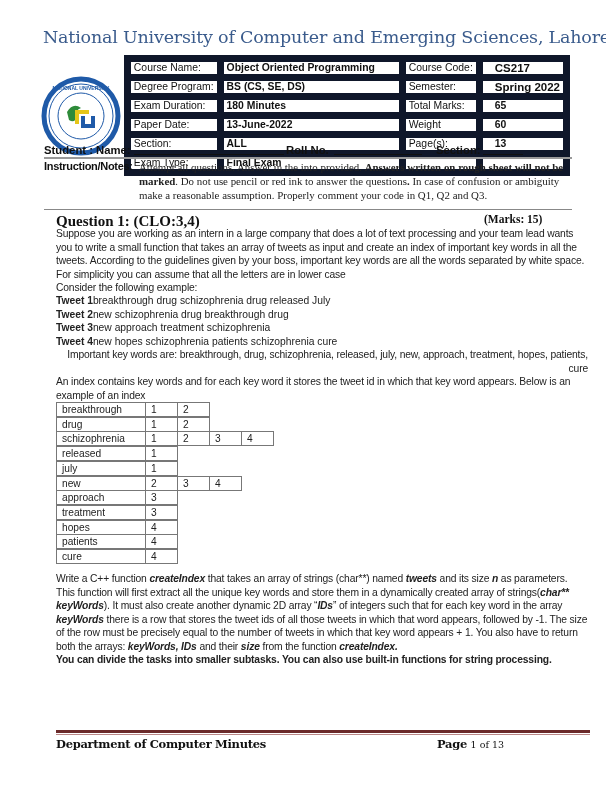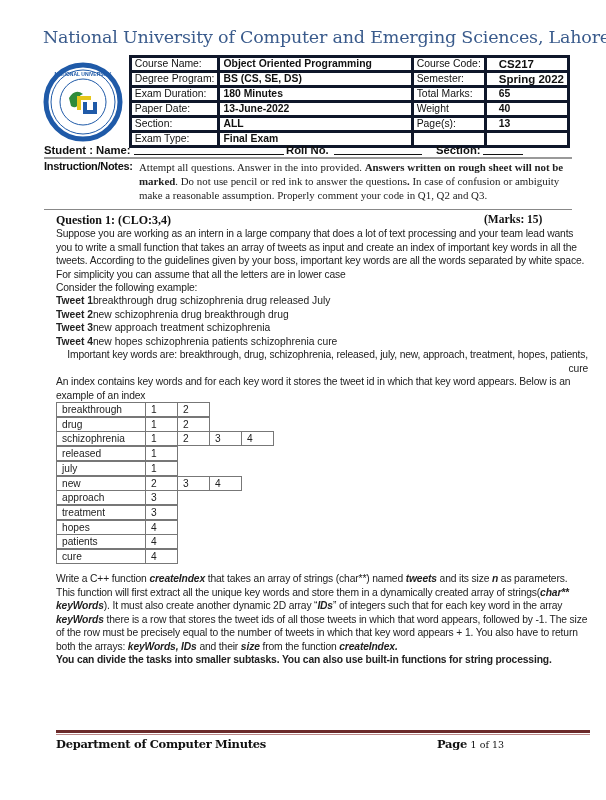--- a/index.html
+++ b/index.html
@@ -11,21 +11,21 @@
     font-family: "DejaVu Serif", "Liberation Serif", serif;
     font-size: 17.5px; color: #3a5b8c; letter-spacing: -0.2px; white-space: nowrap;
   }
 
   
   .hdr {
     position: absolute; left: 38px; top: 55px; width: 532px; height: 84px;
     border-collapse: collapse;
   }
   .hdr td {
-    border: 3px solid #0f172a; font-size: 10.4px; line-height: 12px;
+    border: 7px solid #0f172a; font-size: 10.4px; line-height: 12px;
     padding: 0 3px; height: 14px; vertical-align: middle; white-space: nowrap;
     font-family: "Liberation Sans", sans-serif;
   }
   .hdr td.logo-cell { width: 97px; padding: 0; text-align: center; border-top: none; border-left: none; border-bottom: none; }
   .hdr td.lbl { width: 83px; }
   .hdr td.val { width: 209px; }
   .hdr td.lbl2 { width: 70px; }
   .hdr td.val2 { width: 73px; font-weight: bold; padding-left: 12px; }
   .hdr td.val { font-weight: bold; }
   .hdr td.big { font-size: 11.5px; }
@@ -48,21 +48,21 @@
   .instr-text {
     position: absolute; left: 139px; top: 160px; width: 432px;
     font-family: "Liberation Serif", serif; font-size: 10.9px; line-height: 14px; color: #222;
   }
   .instr-text b { font-weight: bold; }
 
   .q-rule { position: absolute; left: 44px; top: 209px; width: 528px; height: 1px; background: #888; }
 
   .q-title {
     position: absolute; left: 56px; top: 213px;
-    font-family: "Liberation Serif", serif; font-weight: bold; font-size: 12px;
+    font-family: "Liberation Serif", serif; font-weight: bold; font-size: 15px;
   }
   .q-marks {
     position: absolute; left: 484px; top: 213px;
     font-family: "Liberation Serif", serif; font-weight: bold; font-size: 11.5px;
   }
 
   .body {
     position: absolute; left: 56px; width: 532px;
     font-family: "Liberation Sans", sans-serif; font-size: 10.3px; line-height: 13.5px; color: #222;
     letter-spacing: -0.15px;
@@ -129,21 +129,21 @@
   <tr>
     <td class="lbl">Exam Duration:</td>
     <td class="val">180 Minutes</td>
     <td class="lbl2">Total Marks:</td>
     <td class="val2">65</td>
   </tr>
   <tr>
     <td class="lbl">Paper Date:</td>
     <td class="val">13-June-2022</td>
     <td class="lbl2">Weight</td>
-    <td class="val2">40</td>
+    <td class="val2">60</td>
   </tr>
   <tr>
     <td class="lbl">Section:</td>
     <td class="val">ALL</td>
     <td class="lbl2">Page(s):</td>
     <td class="val2">13</td>
   </tr>
   <tr>
     <td class="lbl">Exam Type:</td>
     <td class="val">Final Exam</td>

